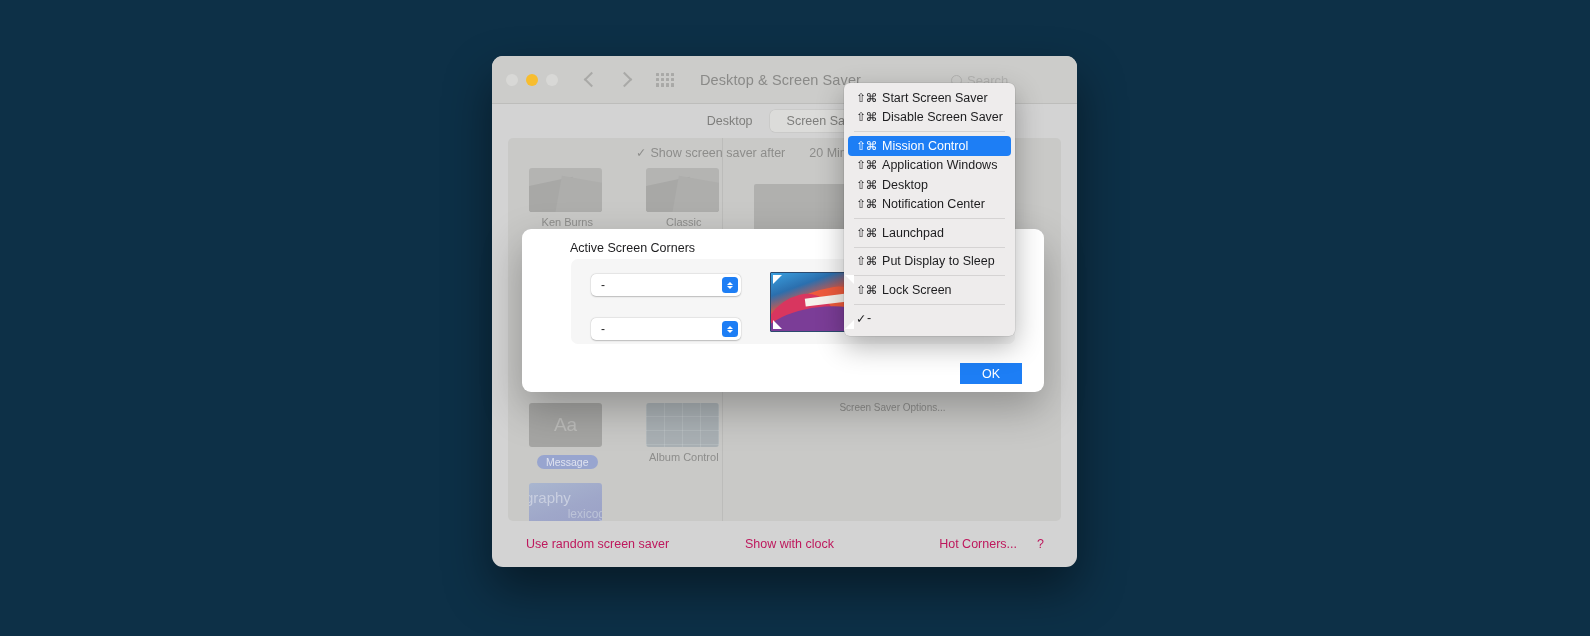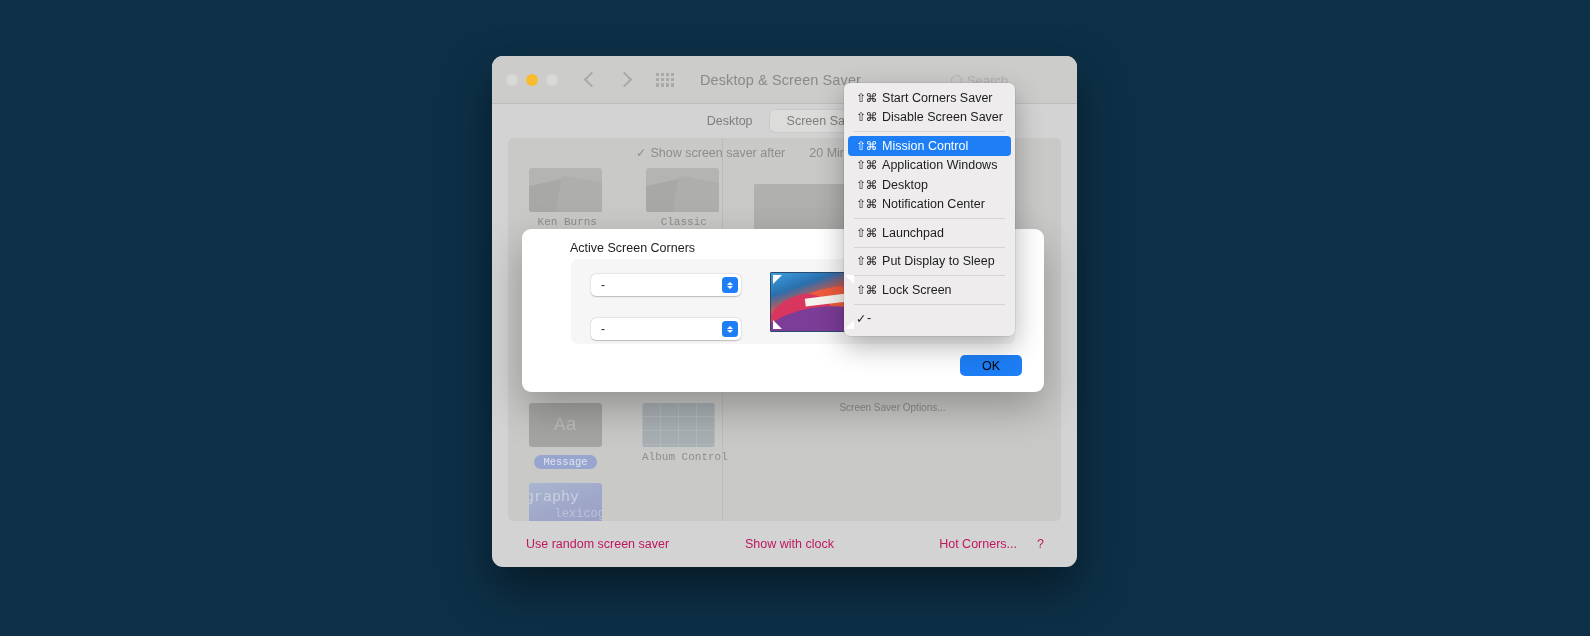--- a/index.html
+++ b/index.html
@@ -76,21 +76,21 @@
   }
   #showline{
     position:absolute; top:7px; left:128px; font-size:12.5px; color:#8d8d8b;
     white-space:nowrap;
   }
   #showline .chk{ color:#8d8d8b; margin-right:4px; }
   #showline .mins{ margin-left:24px; }
 
   .thumbs{ position:absolute; top:30px; left:0; right:0; }
   .trow{ display:flex; gap:40px; padding-left:21px; margin-bottom:14px; }
-  .tcell{ width:81px;font-family:Liberation Mono, monospace; }
+  .tcell{ width:81px; }
   .timg{ width:73px; height:44px; border-radius:3px; background:#a9a9a7; position:relative; overflow:hidden;}
   .timg.mountain{
     background:linear-gradient(#b4b4b2 0%, #b4b4b2 45%, #a3a3a1 46%, #9f9f9d 100%);
   }
   .timg.mountain::before{
     content:""; position:absolute; left:-6px; top:14px; width:54px;height:36px;
     background:#a8a8a6; transform:rotate(-12deg);
   }
   .timg.mountain::after{
     content:""; position:absolute; right:-8px; top:12px; width:52px;height:40px;
@@ -187,22 +187,22 @@
   #screen-preview .whiteband{
     position:absolute; left:40%; top:38%; width:70%; height:13%;
     background:#f6f2ec; transform:rotate(-7deg);
   }
   .corner-tri{ position:absolute; width:0;height:0; z-index:4; }
   .c-tl{ left:2px; top:2px; border-top:9px solid #fff; border-right:9px solid transparent; }
   .c-tr{ right:2px; top:2px; border-top:9px solid #fff; border-left:9px solid transparent; }
   .c-bl{ left:2px; bottom:2px; border-bottom:9px solid #fff; border-right:9px solid transparent; }
   .c-br{ right:2px; bottom:2px; border-bottom:9px solid #fff; border-left:9px solid transparent; }
   #ok-button{
-    position:absolute; right:22px; bottom:16px; width:62px; height:21px;
-    background:#1d7ef5; color:#000000; border:none; border-radius:5px;
+    position:absolute; right:22px; bottom:8px; width:62px; height:21px;
+    background:#1d7ef5; color:#ffffff; border:none; border-radius:0;
     font-size:12.5px; font-family:"Liberation Sans", sans-serif; cursor:pointer;
   }
 
   
   #menu{
     position:absolute; left:844px; top:83px; width:171px; height:253px;
     background:#eeecec; border-radius:6px;
     box-shadow:0 10px 28px rgba(0,0,0,.30), 0 0 0 .5px rgba(0,0,0,.12);
     padding:5px 0; overflow:hidden;
   }
@@ -345,21 +345,21 @@
       <span class="corner-tri c-br"></span>
     </div>
   </div>
 
   <button id="ok-button">OK</button>
 </div>
 
 <div id="menu">
     <div class="mi">
       <span class="keys">⇧⌘</span>
-      <span>Start Corners Saver</span>
+      <span>Start Screen Saver</span>
     </div>
     <div class="mi">
       <span class="keys">⇧⌘</span>
       <span>Disable Screen Saver</span>
     </div>
     <div class="msep"></div>
     <div class="mi sel">
       <span class="keys">⇧⌘</span>
       <span>Mission Control</span>
     </div>

